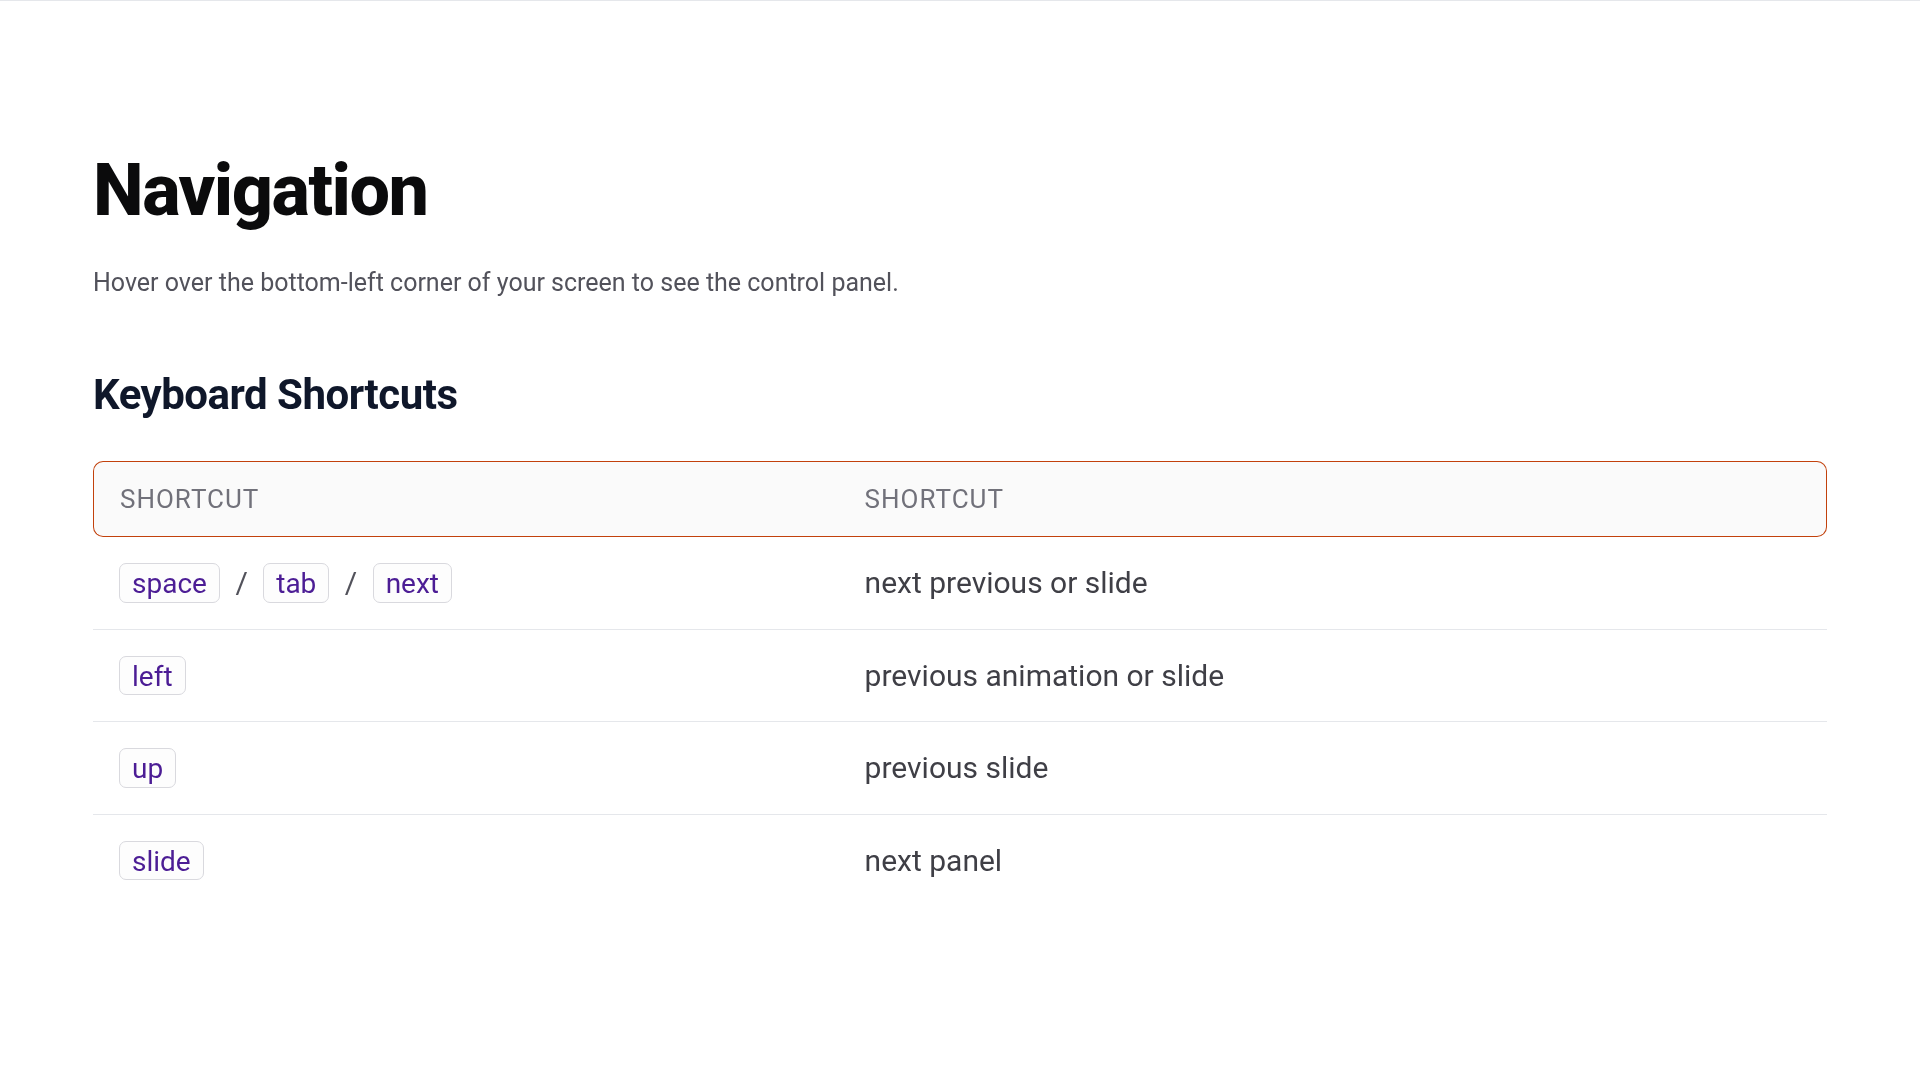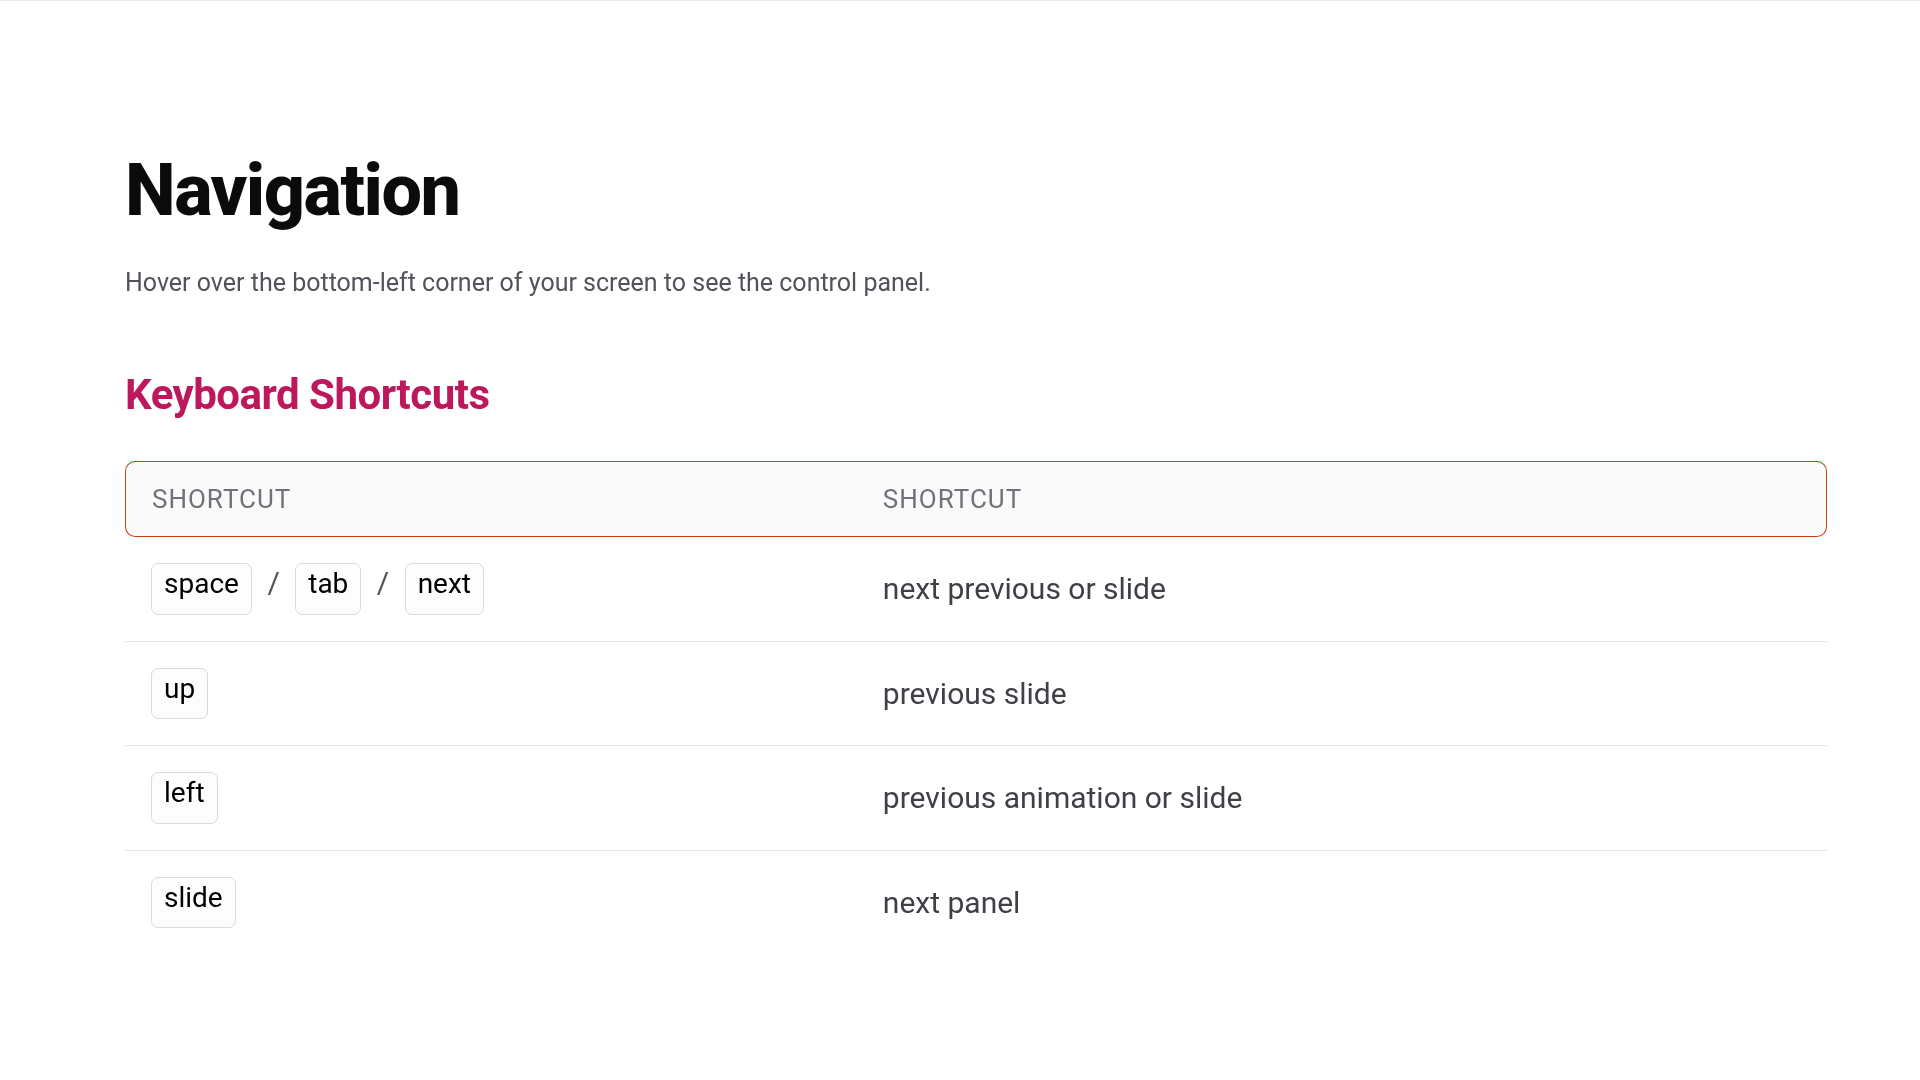--- a/index.html
+++ b/index.html
@@ -18,40 +18,39 @@
   .top-border {
     position: absolute;
     top: 0;
     left: 0;
     right: 0;
     height: 1px;
     background: #e5e7eb;
   }
   .content {
     padding: 155px 93px 0 93px;
-    margin-left: 32px;
   }
   h1.page-title {
     font-size: 72px;
     font-weight: 800;
     letter-spacing: -1.5px;
     color: #0b0b0c;
     margin-bottom: 38px;
     line-height: 1;
   }
   p.subtitle {
     font-size: 25px;
     color: #52525b;
     margin-bottom: 70px;
     line-height: 1.4;
   }
   h2.section-title {
     font-size: 42px;
     font-weight: 700;
-    color: #be185d;
+    color: #0f172a;
     margin-bottom: 42px;
     letter-spacing: -0.5px;
   }
   table.shortcuts-table {
     width: 100%;
     border-collapse: separate;
     border-spacing: 0;
   }
   table.shortcuts-table thead tr th {
     text-align: left;
@@ -81,25 +80,25 @@
     border-bottom: 1px solid #e5e7eb;
     vertical-align: middle;
   }
   table.shortcuts-table tbody tr:last-child td {
     border-bottom: none;
   }
   kbd.key {
     display: inline-block;
     font-family: inherit;
     font-size: 28px;
-    color: #000000;
+    color: #4c1d95;
     background: #fdfdfd;
     border: 1px solid #d9d9de;
     border-radius: 7px;
-    padding: 3px 12px 13px 12px;
+    padding: 3px 12px 1px 12px;
     line-height: 1.2;
   }
   span.sep {
     color: #52525b;
     font-size: 30px;
     padding: 0 8px;
   }
 </style>
 </head>
 <body>
@@ -124,29 +123,29 @@
           <kbd class="key">space</kbd>
           <span class="sep">/</span>
           <kbd class="key">tab</kbd>
           <span class="sep">/</span>
           <kbd class="key">next</kbd>
         </td>
         <td>next previous or slide</td>
       </tr>
       <tr>
         <td>
+          <kbd class="key">left</kbd>
+        </td>
+        <td>previous animation or slide</td>
+      </tr>
+      <tr>
+        <td>
           <kbd class="key">up</kbd>
         </td>
         <td>previous slide</td>
-      </tr>
-      <tr>
-        <td>
-          <kbd class="key">left</kbd>
-        </td>
-        <td>previous animation or slide</td>
       </tr>
       <tr>
         <td>
           <kbd class="key">slide</kbd>
         </td>
         <td>next panel</td>
       </tr>
     </tbody>
   </table>
 </div>

